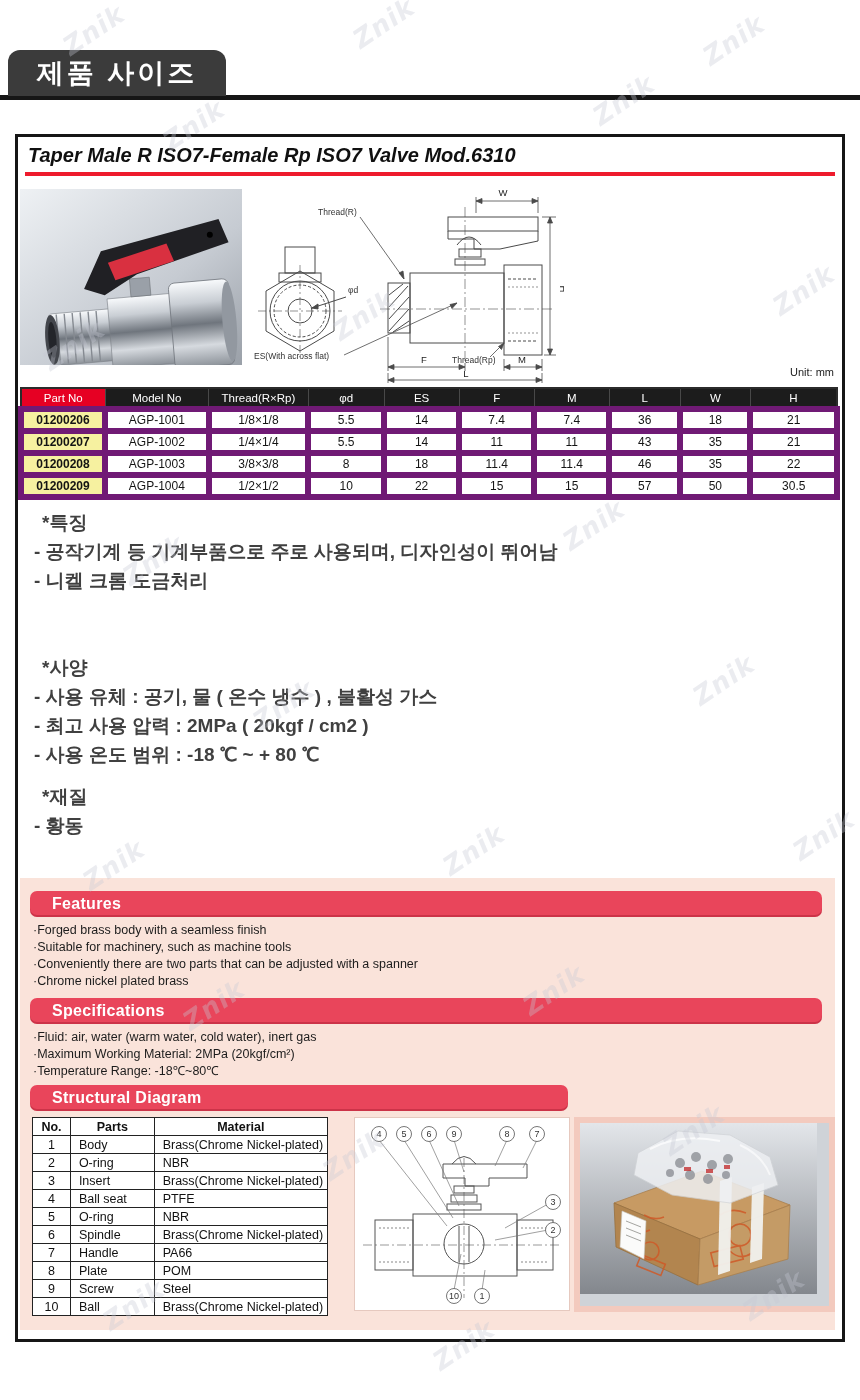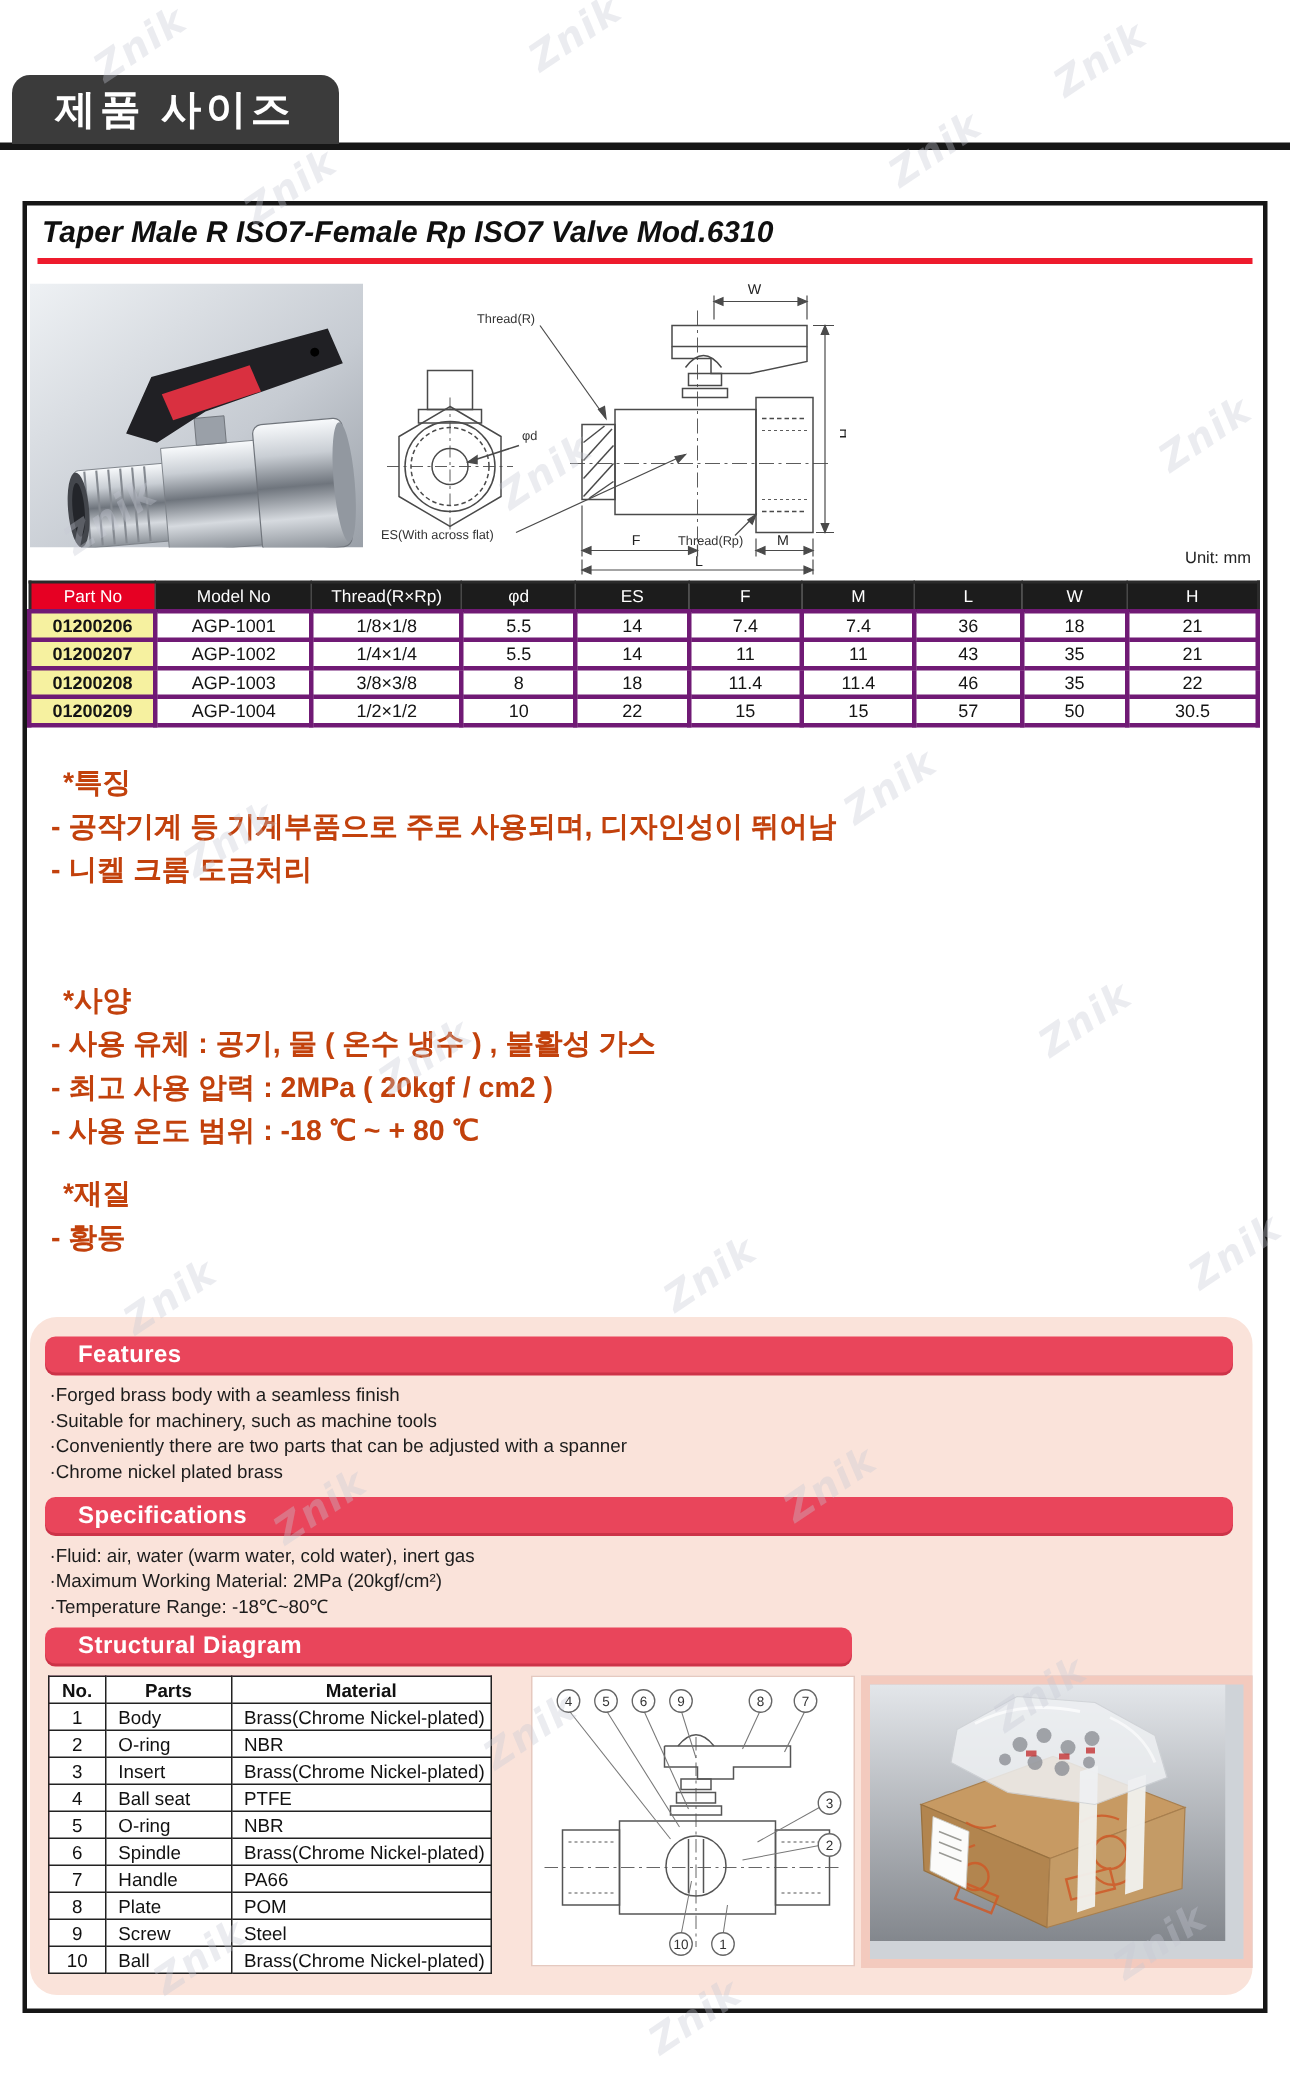--- a/index.html
+++ b/index.html
@@ -40,39 +40,39 @@
   #size-table{
     left:0px;top:250px;width:822px;border-collapse:collapse;table-layout:fixed;
     border:2px solid #2b2b2b;
   }
   #size-table th{
     background:#1c1c1c;color:#fff;font-weight:normal;font-size:11.5px;
     height:15px;padding:1px 0;border-left:1px solid #484848;
   }
   #size-table th:first-child{background:#e60023;font-weight:normal;border-left:none;}
   #size-table td{
-    background:#fff;border:3px solid #701a75;text-align:center;
+    background:#fff;border:6px solid #701a75;text-align:center;
     font-size:12px;height:13px;padding:1px 0;color:#141414;
   }
   #size-table td:first-child{background:#f6f1a0;font-weight:bold;}
   #size-table col.c0{width:10.3%}#size-table col.c1{width:12.7%}
   #size-table col.c2{width:12.2%}#size-table col.c3{width:9.3%}
   #size-table col.c4{width:9.2%}#size-table col.c5{width:9.2%}
   #size-table col.c6{width:9.2%}#size-table col.c7{width:8.7%}
   #size-table col.c8{width:8.6%}#size-table col.c9{width:10.6%}
 
   
-  .kr{left:16px;font-size:19px;font-weight:bold;color:#c2410c;line-height:29px;white-space:nowrap;}
+  .kr{left:16px;font-size:19px;font-weight:bold;color:#404040;line-height:29px;white-space:nowrap;}
   .kr .kr-title{padding-left:8px;}
   #kr-features{top:371px;}
   #kr-specs{top:516px;}
   #kr-material{top:645px;}
 
   
-  #pink{left:2px;top:741px;width:815px;height:452px;background:#fae3da;border-radius:18px;}
+  #pink{left:2px;top:741px;width:815px;height:452px;background:#fae3da;}
   #pink > *{position:absolute;}
   .redbar{
     left:10px;height:26px;background:#e9455b;border-radius:7px;color:#fff;
     font-weight:bold;font-size:16px;line-height:26px;padding-left:22px;
     box-shadow:inset 0 -2px 0 rgba(140,10,30,.30);letter-spacing:.3px;
   }
   #bar-features{top:13px;width:770px;}
   #bar-specs{top:120px;width:770px;}
   #bar-structural{top:207px;width:516px;}
   .bullets{left:13px;font-size:12.5px;color:#1c1c1c;line-height:17px;}

